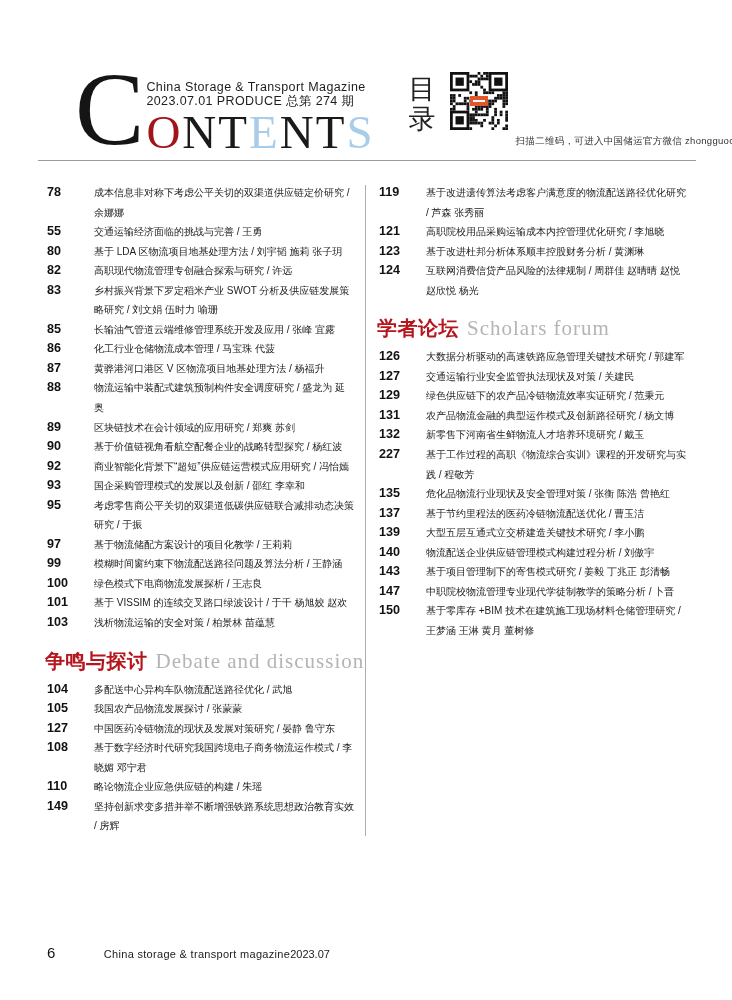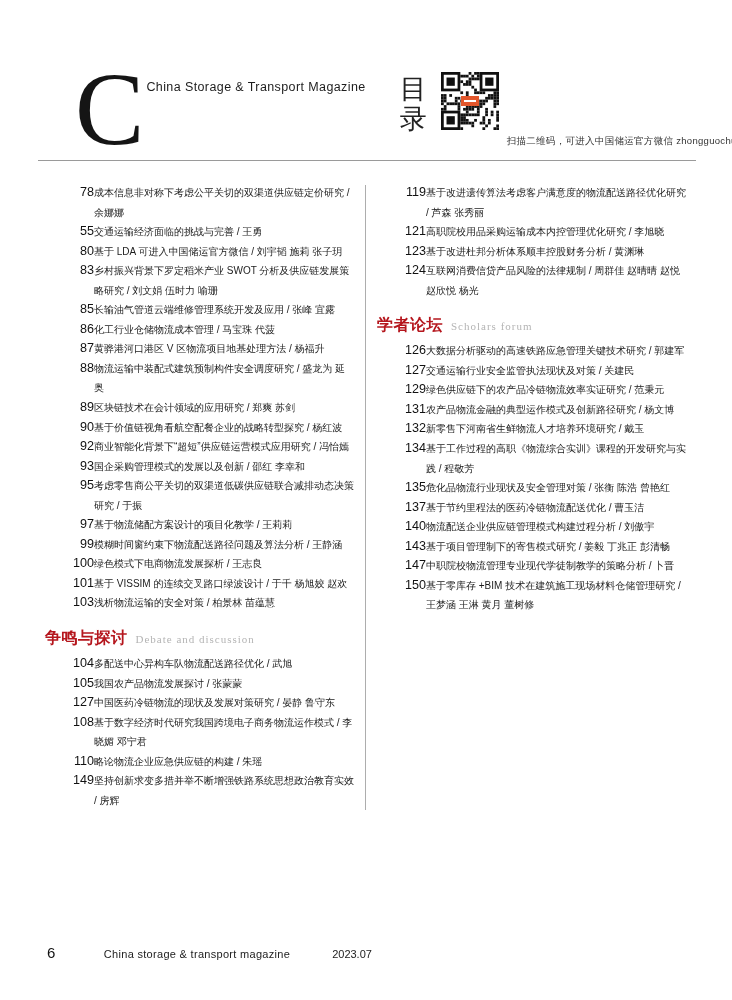--- a/index.html
+++ b/index.html
@@ -19,41 +19,43 @@
   .toc-label div{display:block;}
   .qr-wrap{margin-left:14px;margin-top:6px;position:relative;width:58px;height:58px;}
   .qr-caption{align-self:flex-end;font-size:9.5px;color:#333;margin-left:8px;margin-bottom:10px;letter-spacing:.3px;white-space:nowrap;}
   .header-rule{position:absolute;left:38px;right:36px;top:160px;height:1px;background:#9a9a9a;}
   
   .main{position:absolute;left:47px;top:183px;width:648px;display:flex;}
   .col{width:308px;}
   .col.left{margin-right:10px;}
   .col-divider{width:1px;background:#adadad;margin:2px 13px 0 0;align-self:stretch;}
   .entry{display:flex;align-items:flex-start;}
-  .entry .num{flex:0 0 47px;font-weight:normal;font-size:12.6px;line-height:19.55px;color:#111;text-align:right;}
+  .entry .num{flex:0 0 47px;font-weight:bold;font-size:12.6px;line-height:19.55px;color:#111;}
   .entry .txt{flex:1;font-size:10px;line-height:19.55px;color:#1c1c1c;}
   .section-hd{margin:15px 0 5px -2px;white-space:nowrap;}
-  .section-hd .zh{font-size:16px;font-weight:bold;color:#b5161d;letter-spacing:.5px;}
-  .section-hd .en{font-family:"Liberation Serif","DejaVu Serif",serif;font-size:11px;color:#b4b4b4;margin-left:8px;letter-spacing:1px;}
+  .section-hd .zh{font-size:20px;font-weight:bold;color:#b5161d;letter-spacing:.5px;}
+  .section-hd .en{font-family:"Liberation Serif","DejaVu Serif",serif;font-size:21px;color:#b4b4b4;margin-left:8px;letter-spacing:1px;}
   
   .footer{position:absolute;left:47px;top:944px;display:flex;align-items:baseline;}
   .footer .pg{font-size:15px;color:#111;letter-spacing:.5px;}
   .footer .mag{font-size:11px;color:#222;margin-left:48px;letter-spacing:.3px;}
-  .footer .date{font-size:11px;color:#222;margin-left:42px;}
+  .footer .date{font-size:11px;color:#222;}
 </style>
 </head>
 <body>
 
 <div class="page">
 
   <div class="header">
     <div class="masthead">
       <div class="big-c">C</div>
       <div class="mast-right">
         <div class="mag-lines">China Storage &amp; Transport Magazine</div>
+        <div class="mag-lines">2023.07.01 PRODUCE  总第 274 期</div>
+        <div class="ontents" id="ontents"><span style="color: rgb(162, 20, 27);">O</span><span style="color: rgb(26, 26, 26);">N</span><span style="color: rgb(26, 26, 26);">T</span><span style="color: rgb(169, 205, 233);">E</span><span style="color: rgb(26, 26, 26);">N</span><span style="color: rgb(26, 26, 26);">T</span><span style="color: rgb(169, 205, 233);">S</span></div>
       </div>
     </div>
     <div class="hdr-vline"></div>
     <div class="toc-label" id="toc-label">
         <div>目</div>
         <div>录</div>
       </div>
     <div class="qr-wrap">
       <svg id="qr-svg" width="58" height="58" viewBox="0 0 58 58">
           <rect x="0" y="0" width="58" height="58" fill="#ffffff"></rect>
@@ -208,21 +210,25 @@
         <div class="entry">
           <span class="num">78</span>
           <span class="txt">成本信息非对称下考虑公平关切的双渠道供应链定价研究 / 余娜娜</span>
         </div>
         <div class="entry">
           <span class="num">55</span>
           <span class="txt">交通运输经济面临的挑战与完善 / 王勇</span>
         </div>
         <div class="entry">
           <span class="num">80</span>
-          <span class="txt">基于 LDA 可进入中国储运官方微信 / 刘宇韬 施莉 张子玥</span>
+          <span class="txt">基于 LDA 区物流项目地基处理方法 / 刘宇韬 施莉 张子玥</span>
+        </div>
+        <div class="entry">
+          <span class="num">82</span>
+          <span class="txt">高职现代物流管理专创融合探索与研究 / 许远</span>
         </div>
         <div class="entry">
           <span class="num">83</span>
           <span class="txt">乡村振兴背景下罗定稻米产业 SWOT 分析及供应链发展策略研究 / 刘文娟 伍时力 喻珊</span>
         </div>
         <div class="entry">
           <span class="num">85</span>
           <span class="txt">长输油气管道云端维修管理系统开发及应用 / 张峰 宜露</span>
         </div>
         <div class="entry">
@@ -336,30 +342,34 @@
         </div>
         <div class="entry">
           <span class="num">131</span>
           <span class="txt">农产品物流金融的典型运作模式及创新路径研究 / 杨文博</span>
         </div>
         <div class="entry">
           <span class="num">132</span>
           <span class="txt">新零售下河南省生鲜物流人才培养环境研究 / 戴玉</span>
         </div>
         <div class="entry">
-          <span class="num">134</span>
+          <span class="num">227</span>
           <span class="txt">基于工作过程的高职《物流综合实训》课程的开发研究与实践 / 程敬芳</span>
         </div>
         <div class="entry">
           <span class="num">135</span>
           <span class="txt">危化品物流行业现状及安全管理对策 / 张衡 陈浩 曾艳红</span>
         </div>
         <div class="entry">
           <span class="num">137</span>
           <span class="txt">基于节约里程法的医药冷链物流配送优化 / 曹玉洁</span>
+        </div>
+        <div class="entry">
+          <span class="num">139</span>
+          <span class="txt">大型五层互通式立交桥建造关键技术研究 / 李小鹏</span>
         </div>
         <div class="entry">
           <span class="num">140</span>
           <span class="txt">物流配送企业供应链管理模式构建过程分析 / 刘傲宇</span>
         </div>
         <div class="entry">
           <span class="num">143</span>
           <span class="txt">基于项目管理制下的寄售模式研究 / 姜毅 丁兆正 彭清畅</span>
         </div>
         <div class="entry">

